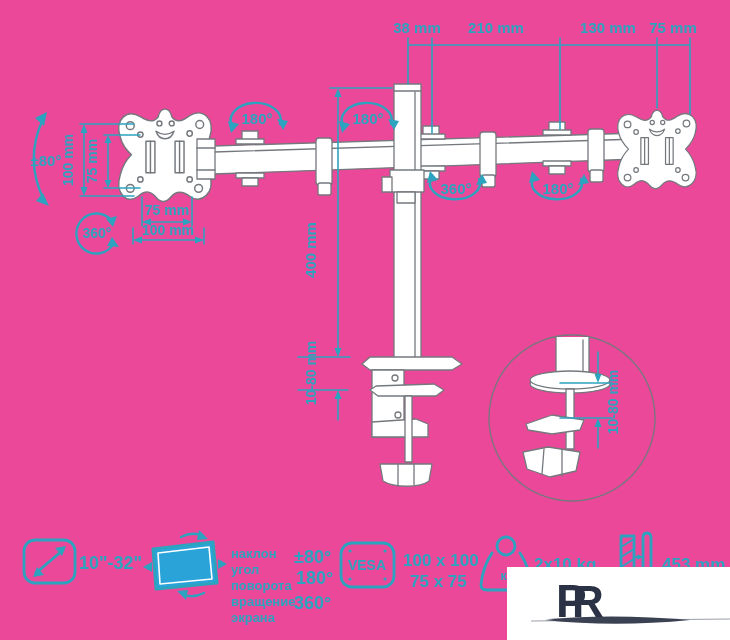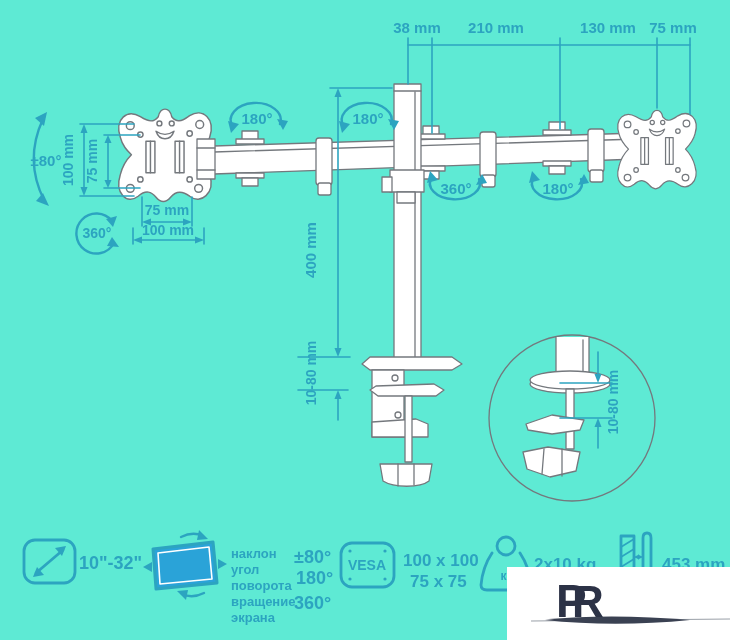--- a/index.html
+++ b/index.html
@@ -1,16 +1,16 @@
 <!DOCTYPE html>
 <html><head>
 <meta charset="utf-8">
 <style>
   html,body{margin:0;padding:0;background:#ffffff;}
-  .stage{position:relative;width:730px;height:640px;background:#5eead4;overflow:hidden;
+  .stage{position:relative;width:730px;height:640px;background:#ec4899;overflow:hidden;
          font-family:"Liberation Sans",sans-serif;}
   svg text{font-family:"Liberation Sans",sans-serif;font-weight:bold;}
   .gray-art{stroke:#74787d;fill:none;stroke-width:1.3;stroke-linejoin:round;stroke-linecap:round;}
   .gray-fill{stroke:#74787d;fill:#ffffff;stroke-width:1.3;stroke-linejoin:round;}
   .teal-line{stroke:#2ca4c0;fill:none;stroke-width:1.6;stroke-linecap:round;}
   .teal-arc{stroke:#2ca4c0;fill:none;stroke-width:2.4;stroke-linecap:round;}
   .teal-head{fill:#2ca4c0;stroke:none;}
   .teal-text{fill:#2ca4c0;}
   .icon-stroke{stroke:#2ca4c0;fill:none;stroke-width:2.8;stroke-linejoin:round;stroke-linecap:round;}
 </style>

